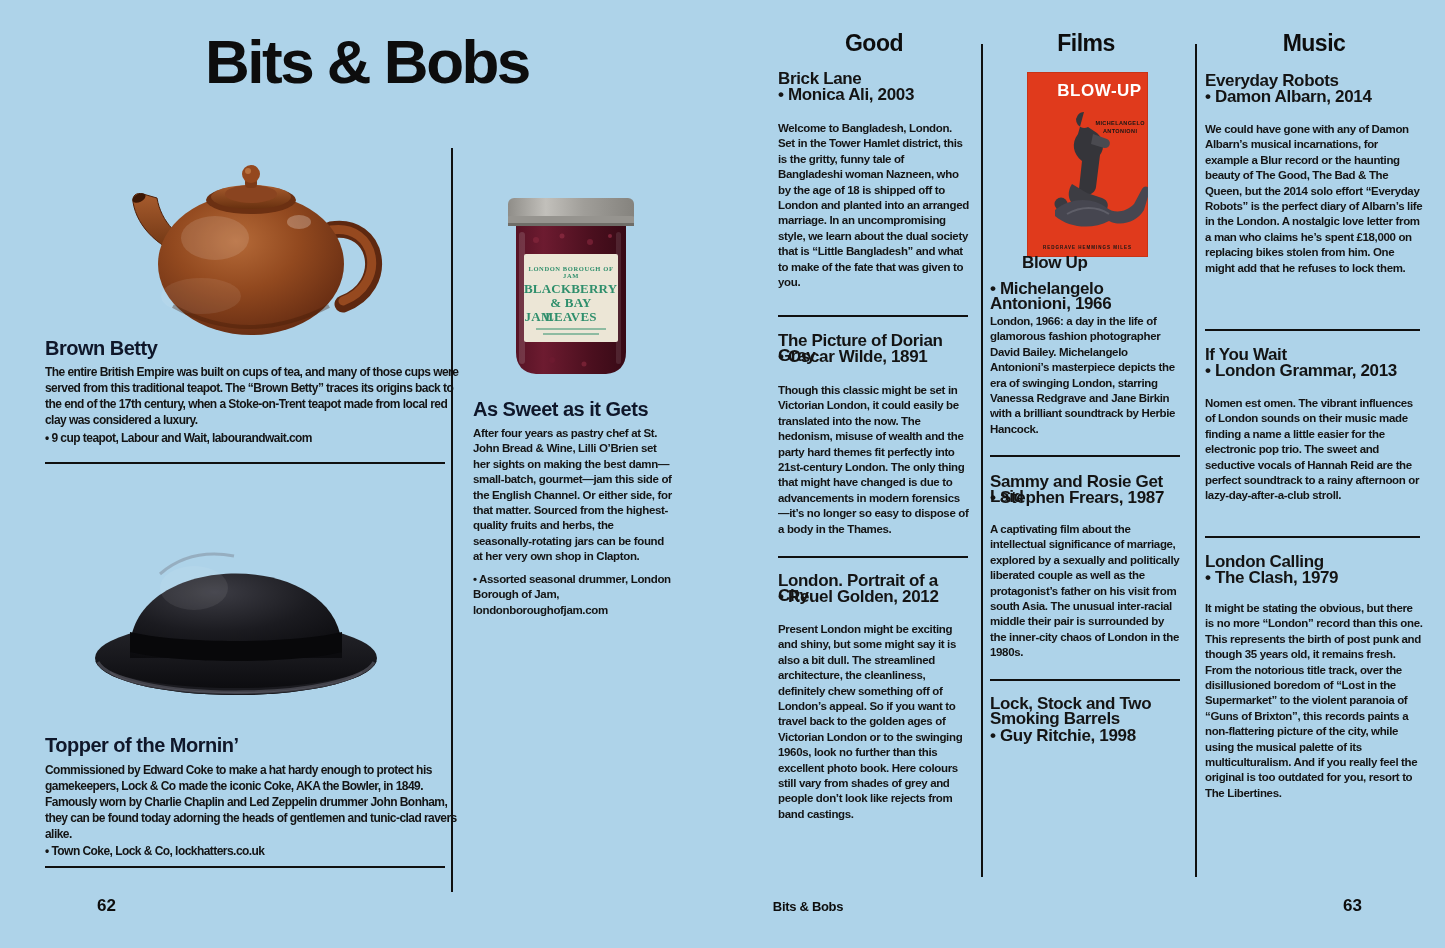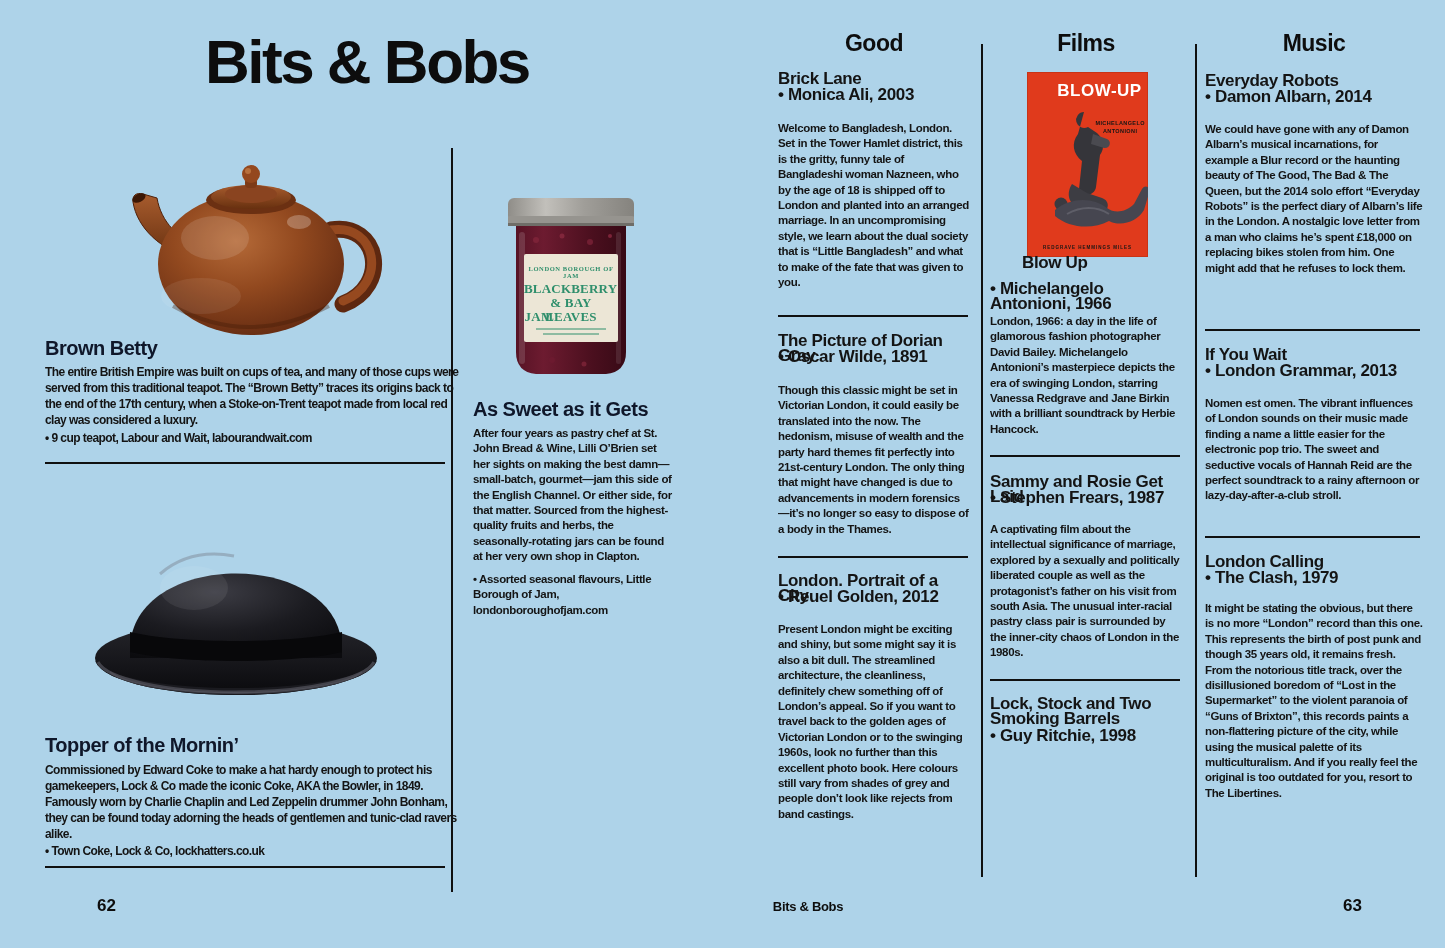--- a/index.html
+++ b/index.html
@@ -160,21 +160,21 @@
     <rect x="44" y="138" width="70" height="2" fill="#2f8f6c" opacity="0.5"></rect>
     <rect x="51" y="143" width="56" height="2" fill="#2f8f6c" opacity="0.5"></rect>
   </svg>
   <div class="abs jar-brand" style="left:524px;top:265px;width:94px;">LONDON BOROUGH OF JAM</div>
   <div class="abs jar-product" style="left:524px;top:282px;width:74px;">BLACKBERRY</div>
   <div class="abs jar-product" style="left:524px;top:296px;width:94px;">&amp; BAY LEAVES</div>
   <div class="abs jar-product" style="left:492px;top:310px;width:94px;">JAM</div>
 
   <div class="abs sec-heading" style="left:473px;top:398px;">As Sweet as it Gets</div>
   <div class="abs body-col" style="left:473px;top:426px;width:200px;">After four years as pastry chef at St. John Bread &amp; Wine, Lilli O’Brien set her sights on making the best damn—small-batch, gourmet—jam this side of the English Channel. Or either side, for that matter. Sourced from the highest-quality fruits and herbs, the seasonally-rotating jars can be found at her very own shop in Clapton.</div>
-  <div class="abs body-col" style="left:473px;top:572px;width:200px;">• Assorted seasonal flavours, Little Borough of Jam, londonboroughofjam.com</div>
+  <div class="abs body-col" style="left:473px;top:572px;width:200px;">• Assorted seasonal drummer, London Borough of Jam, londonboroughofjam.com</div>
 
   <div class="abs col-heading" style="left:778px;top:30px;width:192px;">Good</div>
 
   <div class="abs entry-title w-books" style="left:778px;top:71px;">Brick Lane</div>
   <div class="abs entry-title w-books" style="left:778px;top:87px;">• Monica Ali, 2003</div>
   <div class="abs body-col w-books" style="left:778px;top:121px;">Welcome to Bangladesh, London. Set in the Tower Hamlet district, this is the gritty, funny tale of Bangladeshi woman Nazneen, who by the age of 18 is shipped off to London and planted into an arranged marriage. In an uncompromising style, we learn about the dual society that is “Little Bangladesh” and what to make of the fate that was given to you.</div>
   <div class="abs rule-h" style="left:778px;top:315px;width:190px;"></div>
 
   <div class="abs entry-title w-books" style="left:778px;top:333px;">The Picture of Dorian Gray</div>
   <div class="abs entry-title w-books" style="left:778px;top:349px;">• Oscar Wilde, 1891</div>
@@ -203,21 +203,21 @@
     <div class="poster-credits">REDGRAVE  HEMMINGS  MILES</div>
   </div>
 
   <div class="abs entry-title w-films" style="left:990px;top:255px;margin-left:32px;">Blow Up</div>
   <div class="abs entry-title w-films" style="left:990px;top:281px;">• Michelangelo Antonioni, 1966</div>
   <div class="abs body-col w-films" style="left:990px;top:314px;">London, 1966: a day in the life of glamorous fashion photographer David Bailey. Michelangelo Antonioni’s masterpiece depicts the era of swinging London, starring Vanessa Redgrave and Jane Birkin with a brilliant soundtrack by Herbie Hancock.</div>
   <div class="abs rule-h" style="left:990px;top:455px;width:190px;"></div>
 
   <div class="abs entry-title w-films" style="left:990px;top:474px;">Sammy and Rosie Get Laid</div>
   <div class="abs entry-title w-films" style="left:990px;top:490px;">• Stephen Frears, 1987</div>
-  <div class="abs body-col w-films" style="left:990px;top:522px;">A captivating film about the intellectual significance of marriage, explored by a sexually and politically liberated couple as well as the protagonist’s father on his visit from south Asia. The unusual inter-racial pastry class pair is surrounded by the inner-city chaos of London in the 1980s.</div>
+  <div class="abs body-col w-films" style="left:990px;top:522px;">A captivating film about the intellectual significance of marriage, explored by a sexually and politically liberated couple as well as the protagonist’s father on his visit from south Asia. The unusual inter-racial middle their pair is surrounded by the inner-city chaos of London in the 1980s.</div>
   <div class="abs rule-h" style="left:990px;top:679px;width:190px;"></div>
 
   <div class="abs entry-title w-films" style="left:990px;top:696px;">Lock, Stock and Two Smoking Barrels</div>
   <div class="abs entry-title w-films" style="left:990px;top:728px;">• Guy Ritchie, 1998</div>
 
   <div class="abs rule-v" style="left:1195px;top:44px;height:833px;"></div>
 
   <div class="abs col-heading" style="left:1205px;top:30px;width:218px;">Music</div>
 
   <div class="abs entry-title w-music" style="left:1205px;top:73px;">Everyday Robots</div>

